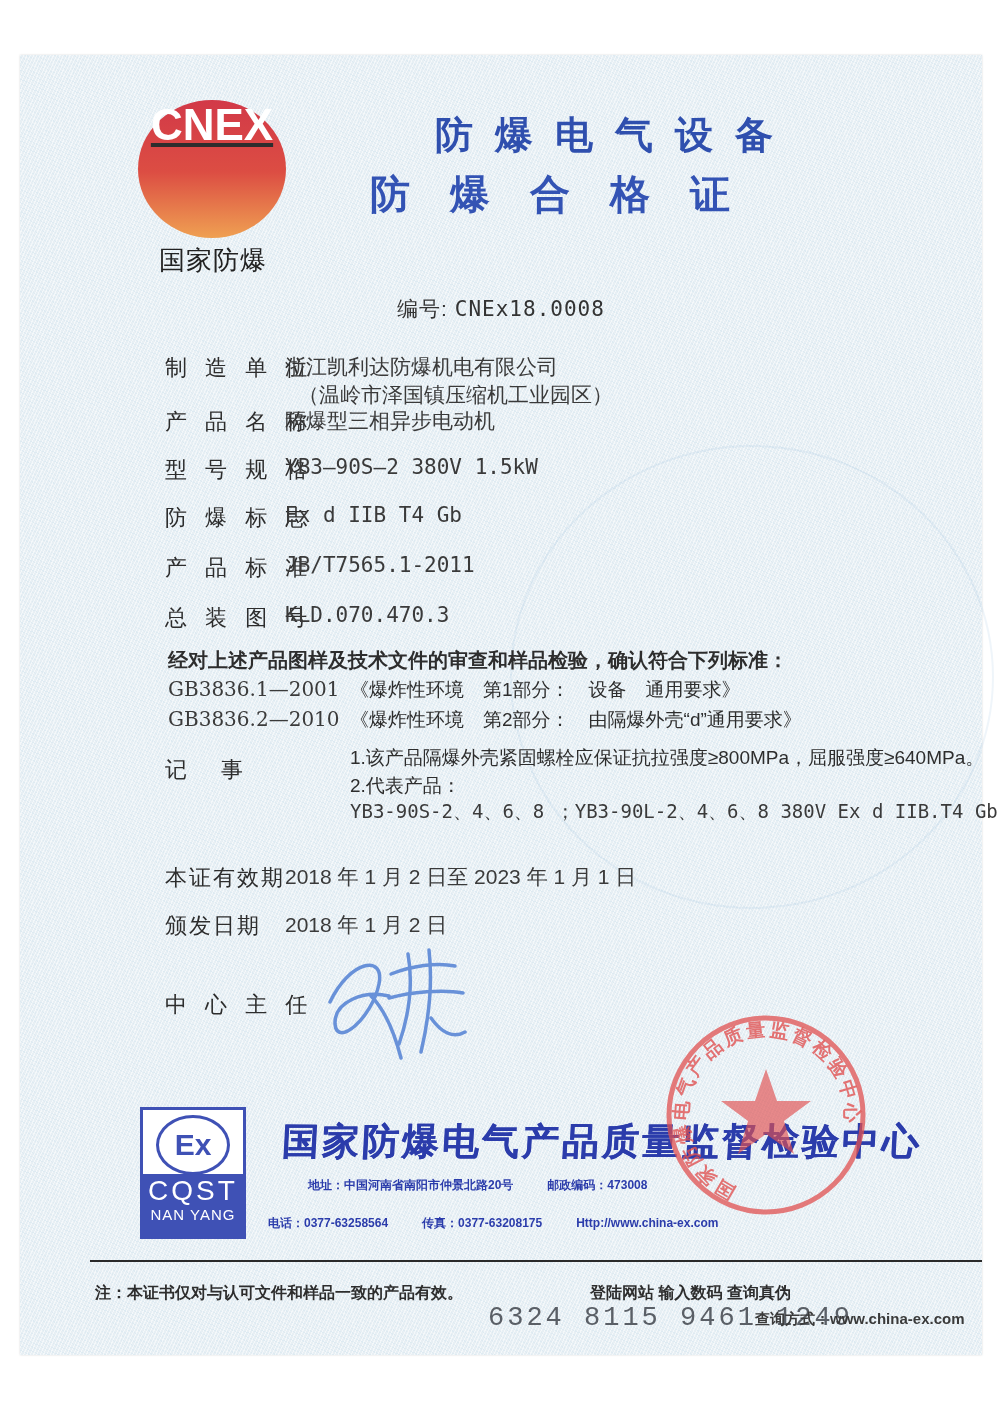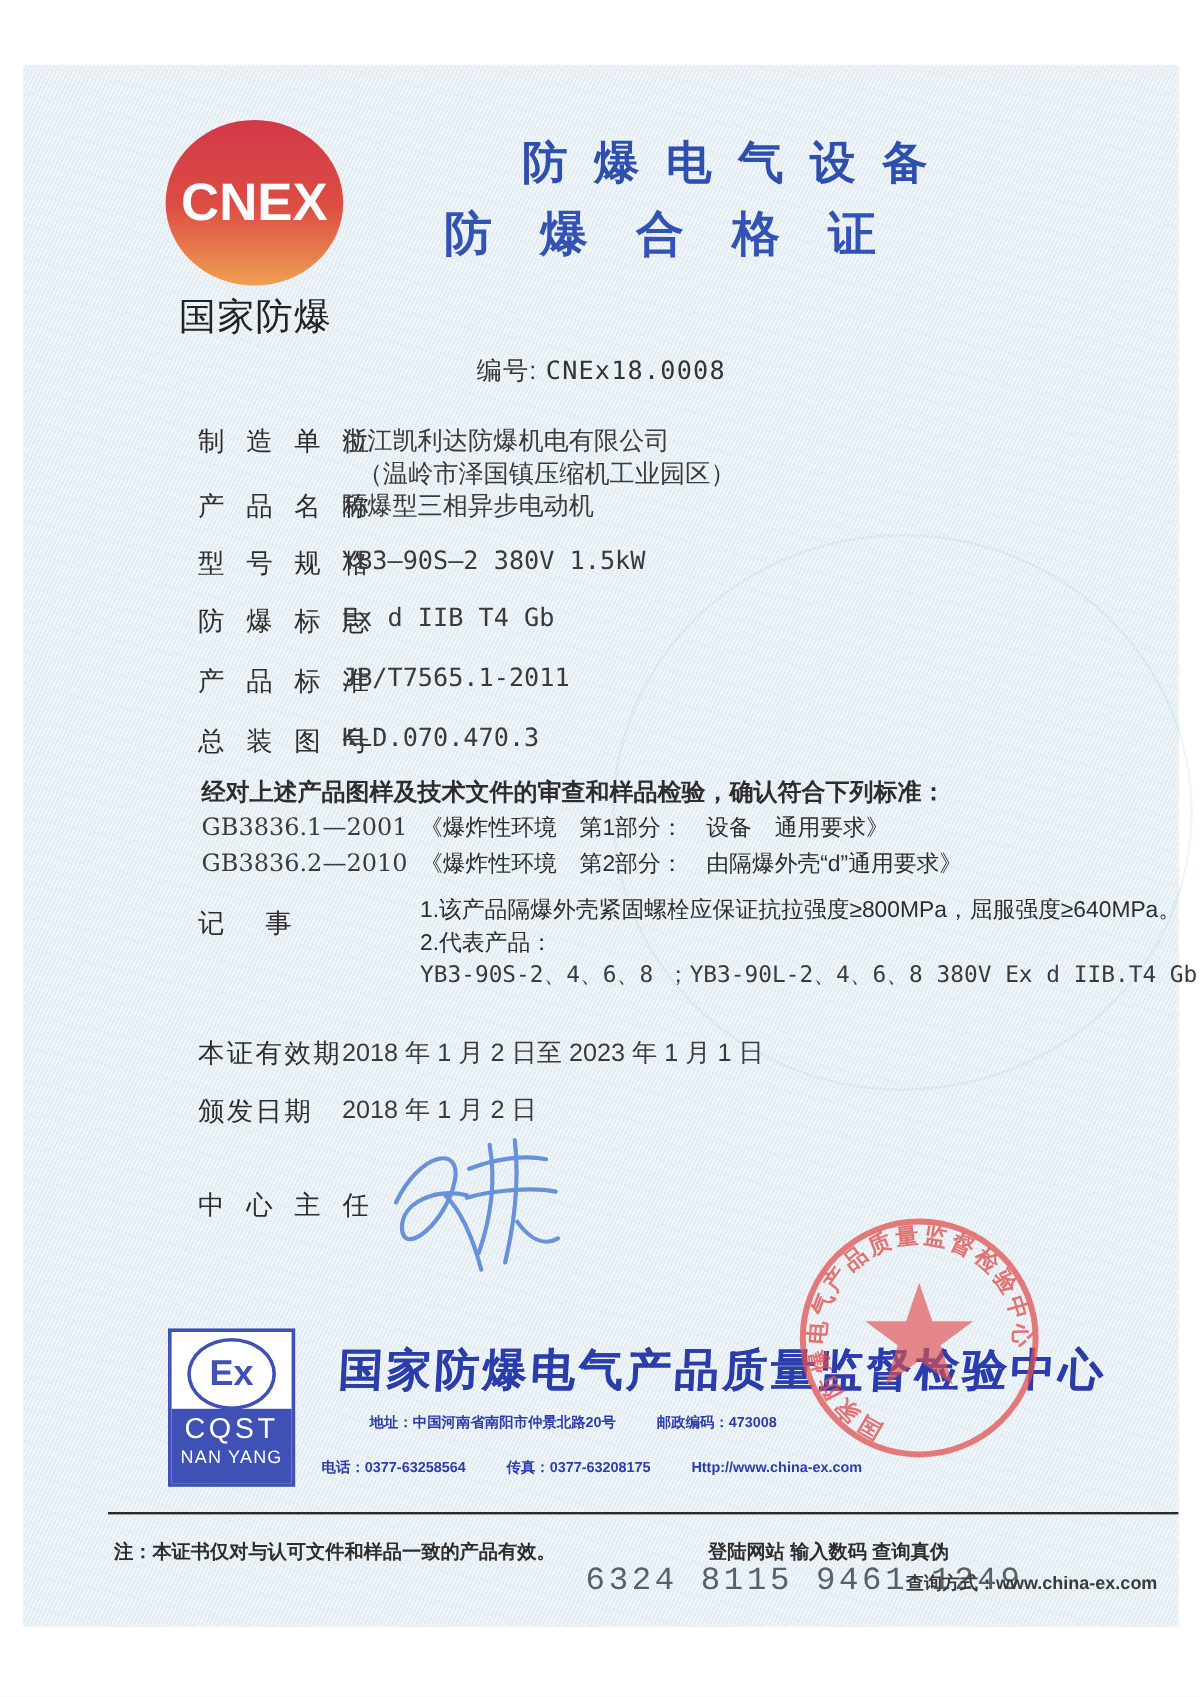--- a/index.html
+++ b/index.html
@@ -17,42 +17,42 @@
   }
   .abs{position:absolute;}
   .watermark{
     position:absolute;left:490px;top:390px;width:480px;height:460px;border-radius:50%;
     border:2px solid rgba(120,170,210,0.12);
   }
   
   .logo{
     width:148px;height:138px;border-radius:50%;
     background:linear-gradient(180deg,#d23948 0%,#dc4d43 52%,#efa052 100%);
-    display:flex;align-items:center;justify-content:center;
+    display:flex;justify-content:center;text-decoration:underline;
   }
   .logo-text{color:#ffffff;font-size:44px;font-weight:bold;letter-spacing:0px;font-family:"Liberation Sans",sans-serif;}
-  .logo-caption{font-size:31px;color:#222;letter-spacing:1px;}
+  .logo-caption{font-size:26px;color:#222;letter-spacing:1px;}
   .subtitle{color:#2f4fae;font-size:38px;font-weight:bold;letter-spacing:22px;white-space:nowrap;text-align:right;}
   .title{color:#3353b4;font-size:40px;font-weight:bold;letter-spacing:40px;white-space:nowrap;}
   .certno{font-size:21px;color:#333;letter-spacing:1px;}
   .certno .mono{font-family:"DejaVu Sans Mono",monospace;}
   
   .flabel{font-size:22px;color:#2d2d2d;letter-spacing:6px;white-space:nowrap;}
   .fvalue{font-size:21px;color:#3a3a3a;white-space:nowrap;}
   .mono{font-family:"DejaVu Sans Mono",monospace;}
   .para{font-size:20px;color:#2d2d2d;white-space:nowrap;}
   .gbcode{font-size:20px;color:#3a3a3a;font-family:"DejaVu Serif",serif;}
   .small{font-size:19px;}
   
   .exlogo{width:106px;height:132px;border:3px solid #3f51b5;background:#fff;box-sizing:border-box;}
   .exlogo .topband{height:62px;display:flex;align-items:center;justify-content:center;}
   .exlogo .excircle{width:74px;height:60px;border:3px solid #3f51b5;border-radius:50%;display:flex;align-items:center;justify-content:center;box-sizing:border-box;margin-top:8px;}
   .exlogo .extext{color:#3f51b5;font-size:30px;font-weight:bold;}
   .exlogo .botband{height:62px;background:#3f51b5;color:#fff;text-align:center;margin-top:2px;}
-  .exlogo .cqst{font-size:24px;letter-spacing:3px;line-height:34px;}
+  .exlogo .cqst{font-size:28px;letter-spacing:3px;line-height:34px;}
   .exlogo .nanyang{font-size:15px;letter-spacing:1px;line-height:14px;}
   .orgname{color:#2b3cab;font-size:37px;font-weight:bold;letter-spacing:3px;transform:skewX(-3deg);white-space:nowrap;text-shadow:0.5px 0 0 #2b3cab;}
   .contact{color:#2b3cab;font-size:12px;font-weight:bold;white-space:nowrap;}
   .contact .gap{display:inline-block;width:34px;}
   .sepline{height:2px;background:#2a2a2a;}
   .note{font-size:16px;color:#2d2d2d;font-weight:bold;white-space:nowrap;}
   .code{font-family:Liberation Mono, monospace;font-size:27px;color:#5a5f66;letter-spacing:3px;white-space:nowrap;}
   .query{font-size:15px;color:#3a3a3a;font-weight:bold;white-space:nowrap;}
   .stamp-svg{opacity:.88;}
 </style>

